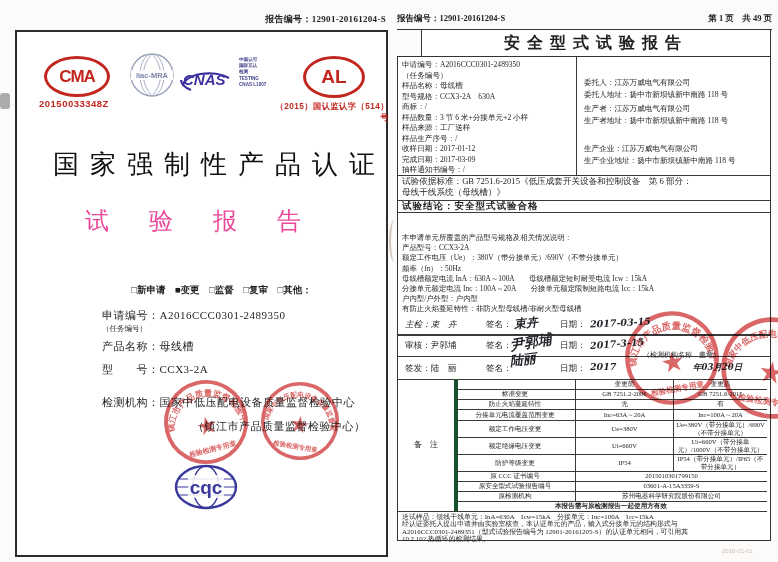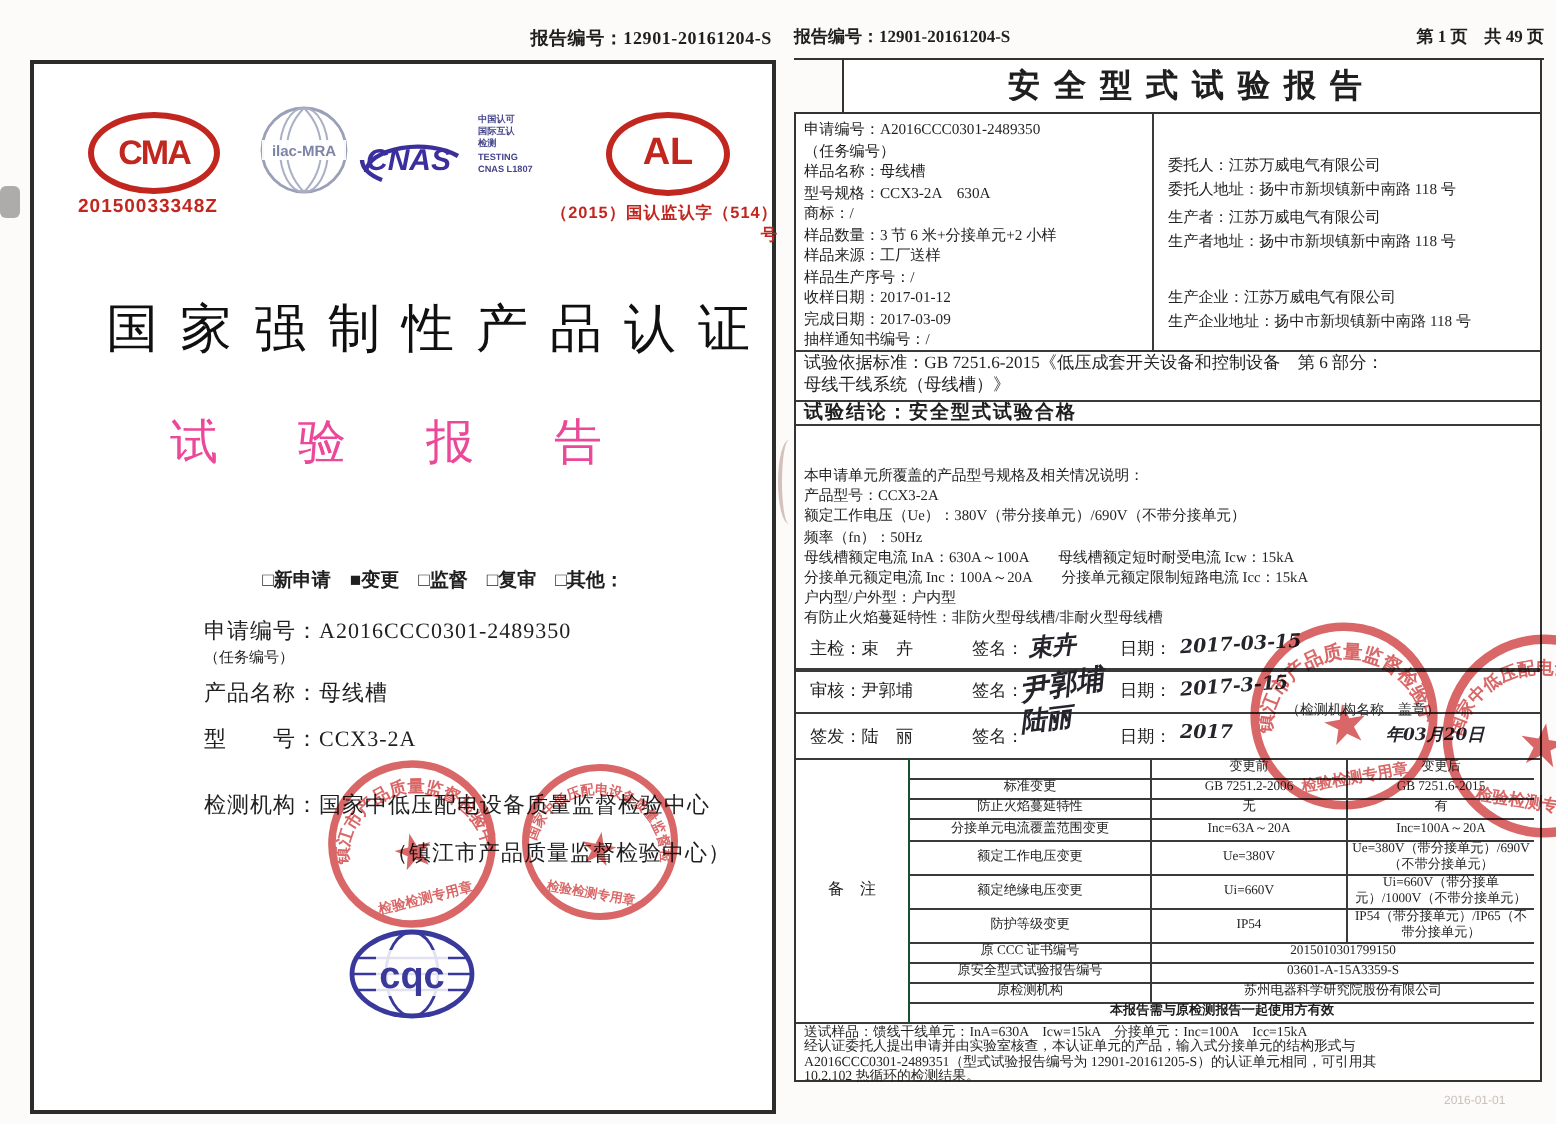--- a/index.html
+++ b/index.html
@@ -178,21 +178,21 @@
       <div class="ln">产品型号：CCX3-2A</div>
       <div class="ln">额定工作电压（Ue）：380V（带分接单元）/690V（不带分接单元）</div>
       <div class="ln">频率（fn）：50Hz</div>
       <div class="ln">母线槽额定电流 InA：630A～100A　　母线槽额定短时耐受电流 Icw：15kA</div>
       <div class="ln">分接单元额定电流 Inc：100A～20A　　分接单元额定限制短路电流 Icc：15kA</div>
       <div class="ln">户内型/户外型：户内型</div>
       <div class="ln">有防止火焰蔓延特性：非防火型母线槽/非耐火型母线槽</div>
     </div>
 
     <div class="row" style="top:257px;height:20px;">
-      <span class="abs sgn" style="left:7px;top:5px;">主检：束　卉</span>
+      <span class="abs sgn" style="left:7px;top:5px;font-style:italic;">主检：束　卉</span>
       <span class="abs sgn" style="left:88px;top:5px;">签名：</span>
       <span class="abs hw" style="left:116px;top:1px;font-size:12px;transform:rotate(-5deg);">束卉</span>
       <span class="abs sgn" style="left:162px;top:5px;">日期：</span>
       <span class="abs hw" style="left:192px;top:3px;font-size:9.5px;transform:rotate(-3deg);">2017-03-15</span>
     </div>
     <div class="row" style="top:277px;height:22px;">
       <span class="abs sgn" style="left:7px;top:6px;">审核：尹郭埔</span>
       <span class="abs sgn" style="left:88px;top:6px;">签名：</span>
       <span class="abs hw" style="left:112px;top:0;font-size:14px;transform:rotate(-9deg);">尹郭埔</span>
       <span class="abs sgn" style="left:162px;top:6px;">日期：</span>
@@ -201,21 +201,21 @@
     <div class="row" style="top:299px;height:23px;">
       <span class="abs sgn" style="left:7px;top:7px;">签发：陆　丽</span>
       <span class="abs sgn" style="left:88px;top:7px;">签名：</span>
       <span class="abs hw" style="left:112px;top:-5px;font-size:13px;transform:rotate(-7deg);">陆丽</span>
       <span class="abs sgn" style="left:162px;top:7px;">日期：</span>
       <span class="abs hw" style="left:192px;top:5px;font-size:9.5px;">2017</span>
       <span class="abs hw" style="left:295px;top:6px;font-size:8.5px;">年03月20日</span>
     </div>
     <span class="abs stampnote" style="left:245px;top:293px;">（检测机构名称　盖章）</span>
 
-    <div class="abs nt-cell" style="left:0;top:322px;width:56px;height:132px;border-right:1px solid #14532d;border-bottom:1px solid #3a3a3a;font-size:8px;">
+    <div class="abs nt-cell" style="left:0;top:322px;width:56px;height:132px;border-right:4px solid #14532d;border-bottom:1px solid #3a3a3a;font-size:8px;">
       <span>备　注</span>
     </div>
     <div class="abs" style="left:57px;top:322px;width:312px;height:132px;">
       <div class="nt-row" style="top:0;height:10px;">
         <div class="nt-cell nt-l"></div>
         <div class="nt-cell nt-b">变更前</div>
         <div class="nt-cell nt-a">变更后</div>
       </div>
       <div class="nt-row" style="top:10px;height:10px;">
         <div class="nt-cell nt-l">标准变更</div>

